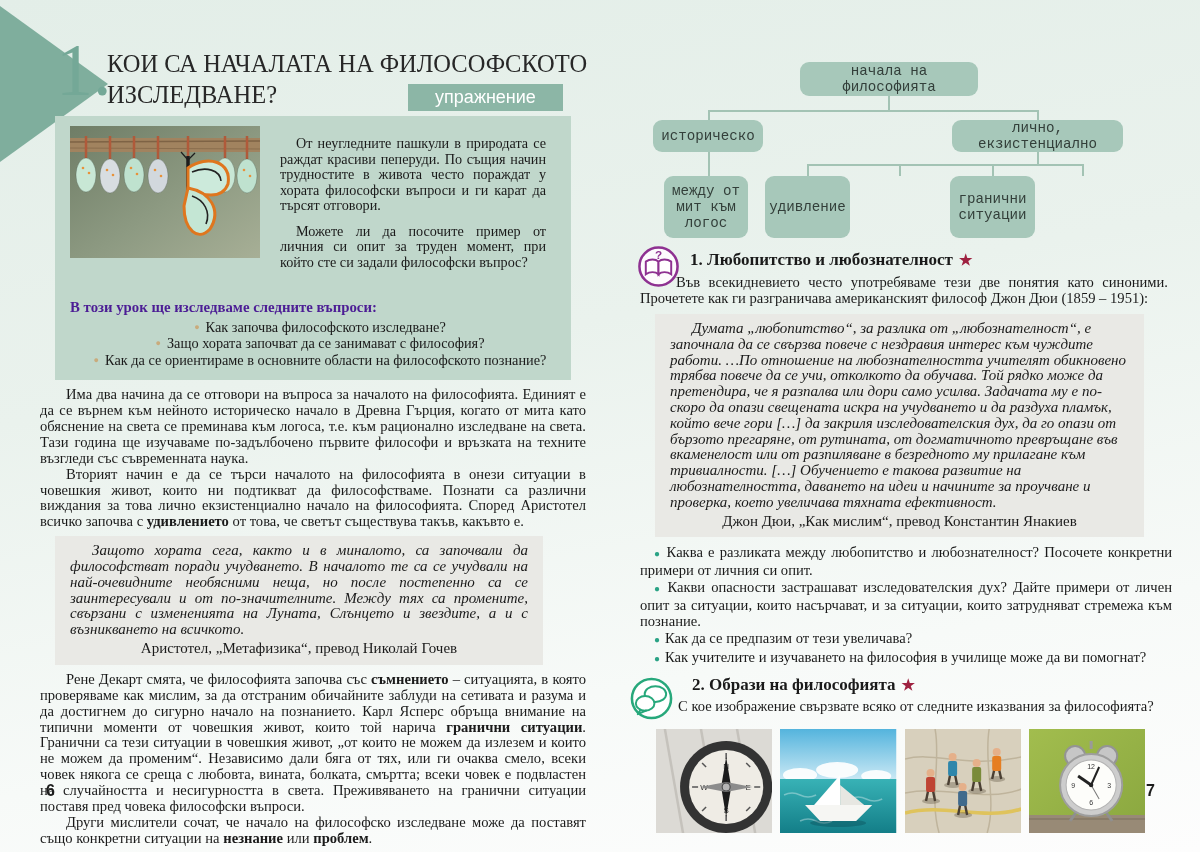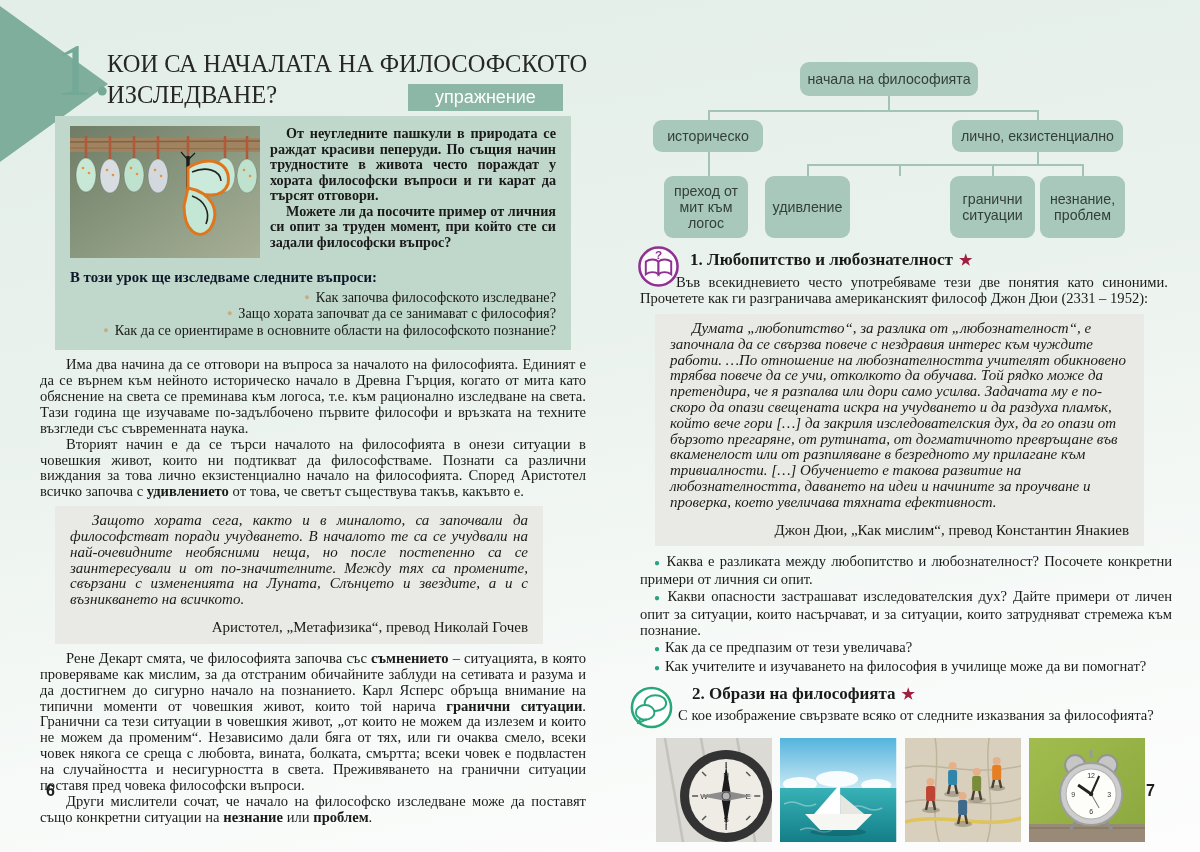--- a/index.html
+++ b/index.html
@@ -17,36 +17,36 @@
        color:#fff;font-family:"Liberation Sans",sans-serif;font-size:18px;
        display:flex;align-items:center;justify-content:center;}
   
   .left-flow{position:absolute;left:40px;top:116px;width:546px;font-size:14.6px;
        line-height:15.9px;text-align:justify;}
   .intro-box{margin-left:15px;width:486px;background:#c0d7cb;padding:10px 15px 12px 15px;}
   .intro-row{display:flex;}
   .intro-photo{width:190px;height:132px;flex:none;}
   .intro-photo svg{display:block;width:100%;height:100%;}
   .intro-text{flex:1;padding-left:10px;font-size:14.2px;line-height:15.5px;}
-  .intro-text p{margin:0;text-indent:16px;font-weight:bold;}
-  .iq-head{margin-top:12px;font-weight:bold;color:#0f172a;font-size:14.8px;text-align:left;}
-  .iq-list{margin:3px 0 0 14px;padding:0;list-style:none;font-size:14.3px;line-height:16.4px;text-align:right;}
+  .intro-text p{margin:10px;text-indent:16px;}
+  .iq-head{margin-top:20px;font-weight:bold;color:#4c1d95;font-size:14.8px;text-align:left;}
+  .iq-list{margin:3px 0 0 14px;padding:0;list-style:none;font-size:14.3px;line-height:16.4px;text-align:center;}
   .iq-list li::before{content:"●";color:#c9ab7c;font-size:9px;margin-right:6px;vertical-align:2px;}
   .bodytext{margin-top:7px;}
   .bodytext p{margin:0;text-indent:26px;}
   .quote-box{margin:6px 0 6px 15px;width:458px;background:#e9e9e5;padding:7px 15px 8px 15px;
        font-style:italic;font-size:15px;line-height:15.8px;}
   .quote-box p{margin:0;text-indent:22px;}
-  .quote-box .attr{text-align:right;font-style:normal;margin-top:12px;text-indent:0;}
+  .quote-box .attr{text-align:center;font-style:normal;margin-top:3px;text-indent:0;}
   .pagenum{position:absolute;top:782px;font-family:"Liberation Sans",sans-serif;
        font-weight:bold;font-size:16px;color:#1d1d1d;}
   .pagenum.pl{left:46px;} .pagenum.pr{left:1146px;}
   
   .diagram{position:absolute;left:640px;top:55px;width:540px;height:186px;
-       font-family:Liberation Sans, sans-serif;}
+       font-family:Liberation Mono, monospace;}
   .dbox{position:absolute;background:#a7c8ba;border-radius:9px;display:flex;align-items:center;
        justify-content:center;text-align:center;color:#333f3a;font-size:14.2px;line-height:16px;
        padding:2px 4px;box-sizing:border-box;}
   .dline{position:absolute;background:#a3c3b4;}
   
   .right-flow{position:absolute;left:628px;top:245px;width:547px;font-size:14.6px;line-height:16px;}
   .sec{position:relative;}
   .sec-icon{position:absolute;}
   .sec-icon svg{display:block;}
   .sec h3{margin:0;font-size:17px;line-height:21px;}
@@ -176,39 +176,38 @@
     <div class="dline" style="left:68px;top:97px;width:2px;height:24px"></div>
     <div class="dline" style="left:397px;top:97px;width:2px;height:12px"></div>
     <div class="dline" style="left:167px;top:109px;width:277px;height:2px"></div>
     <div class="dline" style="left:167px;top:109px;width:2px;height:12px"></div>
     <div class="dline" style="left:259px;top:109px;width:2px;height:12px"></div>
     <div class="dline" style="left:352px;top:109px;width:2px;height:12px"></div>
     <div class="dline" style="left:442px;top:109px;width:2px;height:12px"></div>
     <div class="dbox" style="left:160px;top:7px;width:178px;height:34px">начала на философията</div>
     <div class="dbox" style="left:13px;top:65px;width:110px;height:32px">историческо</div>
     <div class="dbox" style="left:312px;top:65px;width:171px;height:32px">лично, екзистенциално</div>
-    <div class="dbox" style="left:24px;top:121px;width:84px;height:62px">преход от мит към логос</div>
+    <div class="dbox" style="left:24px;top:121px;width:84px;height:62px">между от мит към логос</div>
     <div class="dbox" style="left:125px;top:121px;width:85px;height:62px">удивление</div>
     <div class="dbox" style="left:310px;top:121px;width:85px;height:62px">гранични ситуации</div>
-    <div class="dbox" style="left:400px;top:121px;width:85px;height:62px">незнание, проблем</div>
   </div>
 
   <div class="right-flow">
 
     <div class="sec sec1">
       <div class="sec-icon" style="left:9px;top:0;width:43px;height:43px">
         <svg viewBox="0 0 44 44" aria-hidden="true">
           <circle cx="22" cy="22" r="19.5" fill="#fdfbfd" stroke="#8e3191" stroke-width="2.6"></circle>
           <path d="M9,17 C13,14 19,14 22,17 L22,30 C19,27 13,27 9,30 Z" fill="#fff" stroke="#8e3191" stroke-width="2"></path>
           <path d="M35,17 C31,14 25,14 22,17 L22,30 C25,27 31,27 35,30 Z" fill="#fff" stroke="#8e3191" stroke-width="2"></path>
           <text x="22" y="14.5" text-anchor="middle" font-family="Liberation Sans,sans-serif" font-size="12" font-weight="bold" fill="#8e3191">?</text>
         </svg>
       </div>
       <h3><span>1. Любопитство и любознателност</span><span class="star">★</span></h3>
-      <p class="sec1-intro">Във всекидневието често употребяваме тези две понятия като синоними. Прочетете как ги разграничава американският философ Джон Дюи (2331 – 1952):</p>
+      <p class="sec1-intro">Във всекидневието често употребяваме тези две понятия като синоними. Прочетете как ги разграничава американският философ Джон Дюи (1859 – 1951):</p>
     </div>
 
     <div class="quote-box quote2">
       <p>Думата „любопитство“, за разлика от „любознателност“, е започнала да се свързва повече с нездравия интерес към чуждите работи. …По отношение на любознателността учителят обикновено трябва повече да се учи, отколкото да обучава. Той рядко може да претендира, че я разпалва или дори само усилва. Задачата му е по-скоро да опази свещената искра на учудването и да раздуха пламък, който вече гори  […] да закриля изследователския дух, да го опази от бързото прегаряне, от рутината, от догматичното превръщане във вкаменелост или от разпиляване в безредното му прилагане към тривиалности. […] Обучението е такова развитие на любознателността, даването на идеи и начините за проучване и проверка, което увеличава тяхната ефективност.</p>
       <div class="attr">Джон Дюи, „Как мислим“, превод Константин Янакиев</div>
     </div>
 
     <div class="bullets">
       <p>Каква е разликата между любопитство и любознателност? Посочете конкретни примери от личния си опит.</p>
       <p>Какви опасности застрашават изследователския дух? Дайте примери от личен опит за ситуации, които насърчават, и за ситуации, които затрудняват стремежа към познание.</p>

